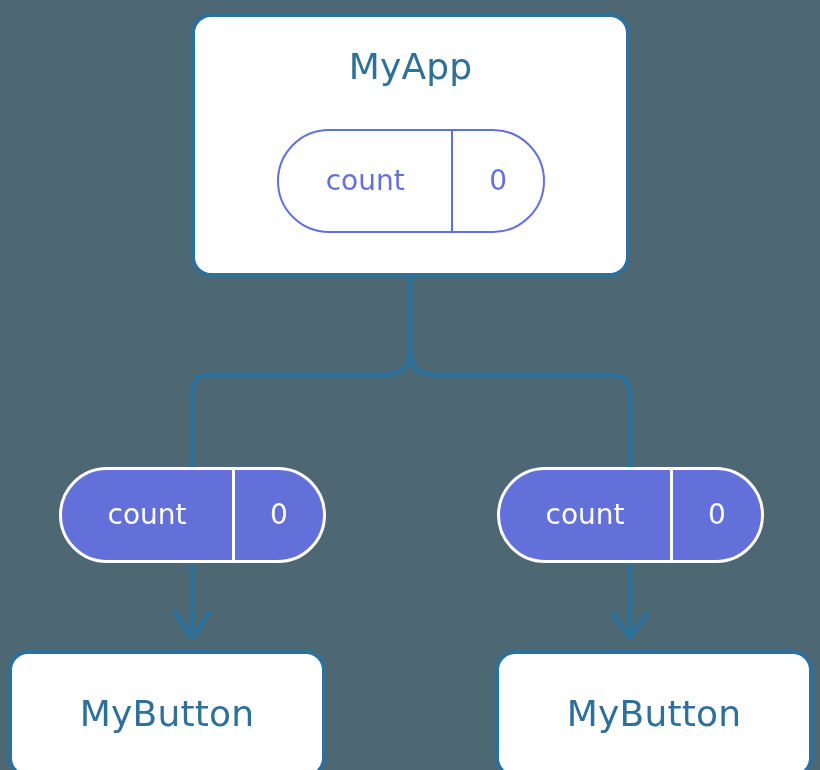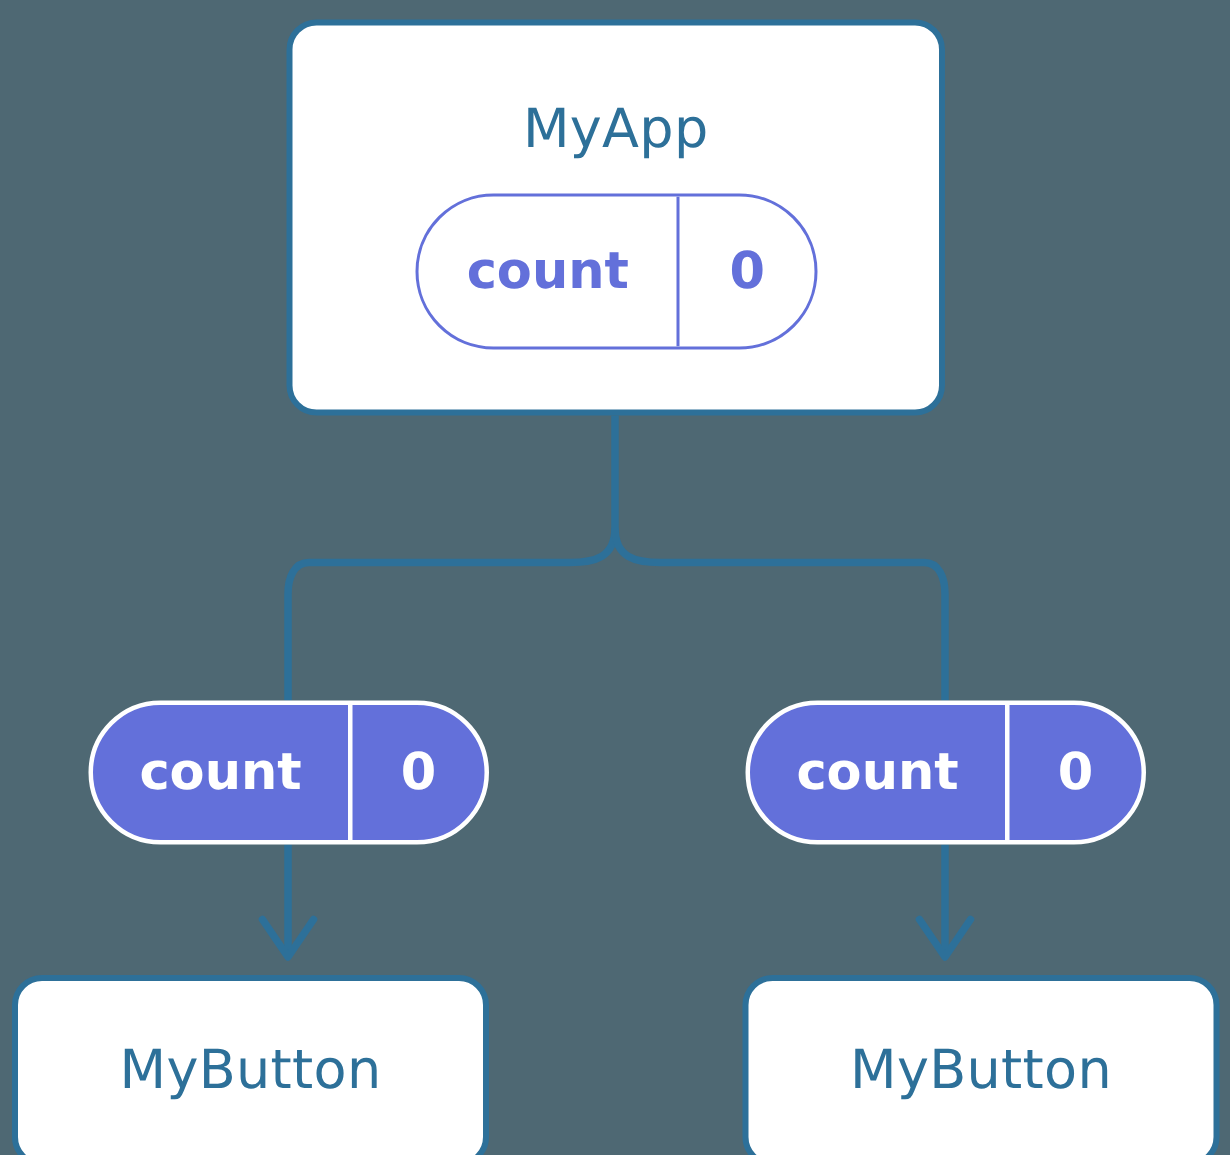--- a/index.html
+++ b/index.html
@@ -47,21 +47,21 @@
     white-space: nowrap;
   }
 
   #box-myapp {
     left: 191px;
     top: 13px;
     width: 439px;
     height: 264px;
     border-radius: 20px;
     justify-content: flex-start;
-    padding-top: 52px;
+    padding-top: 32px;
   }
 
   .box-mybutton {
     width: 318px;
     height: 128px;
     border-radius: 20px;
     justify-content: center;
   }
   #box-mybutton-left  { left: 8px;   top: 650px; }
   #box-mybutton-right { left: 495px; top: 650px; }
@@ -73,22 +73,22 @@
     align-items: stretch;
     box-sizing: border-box;
     border-radius: 999px;
     overflow: hidden;
   }
   .pill-key, .pill-val {
     display: flex;
     align-items: center;
     justify-content: center;
     box-sizing: border-box;
-    font-size: 34px;
-    font-weight: 700;
+    font-size: 28px;
+    font-weight: 400;
     line-height: 1;
     white-space: nowrap;
   }
 
   
   .pill-outline {
     border: 2.5px solid #6370da;
     background: transparent;
   }
   .pill-outline .pill-key {

